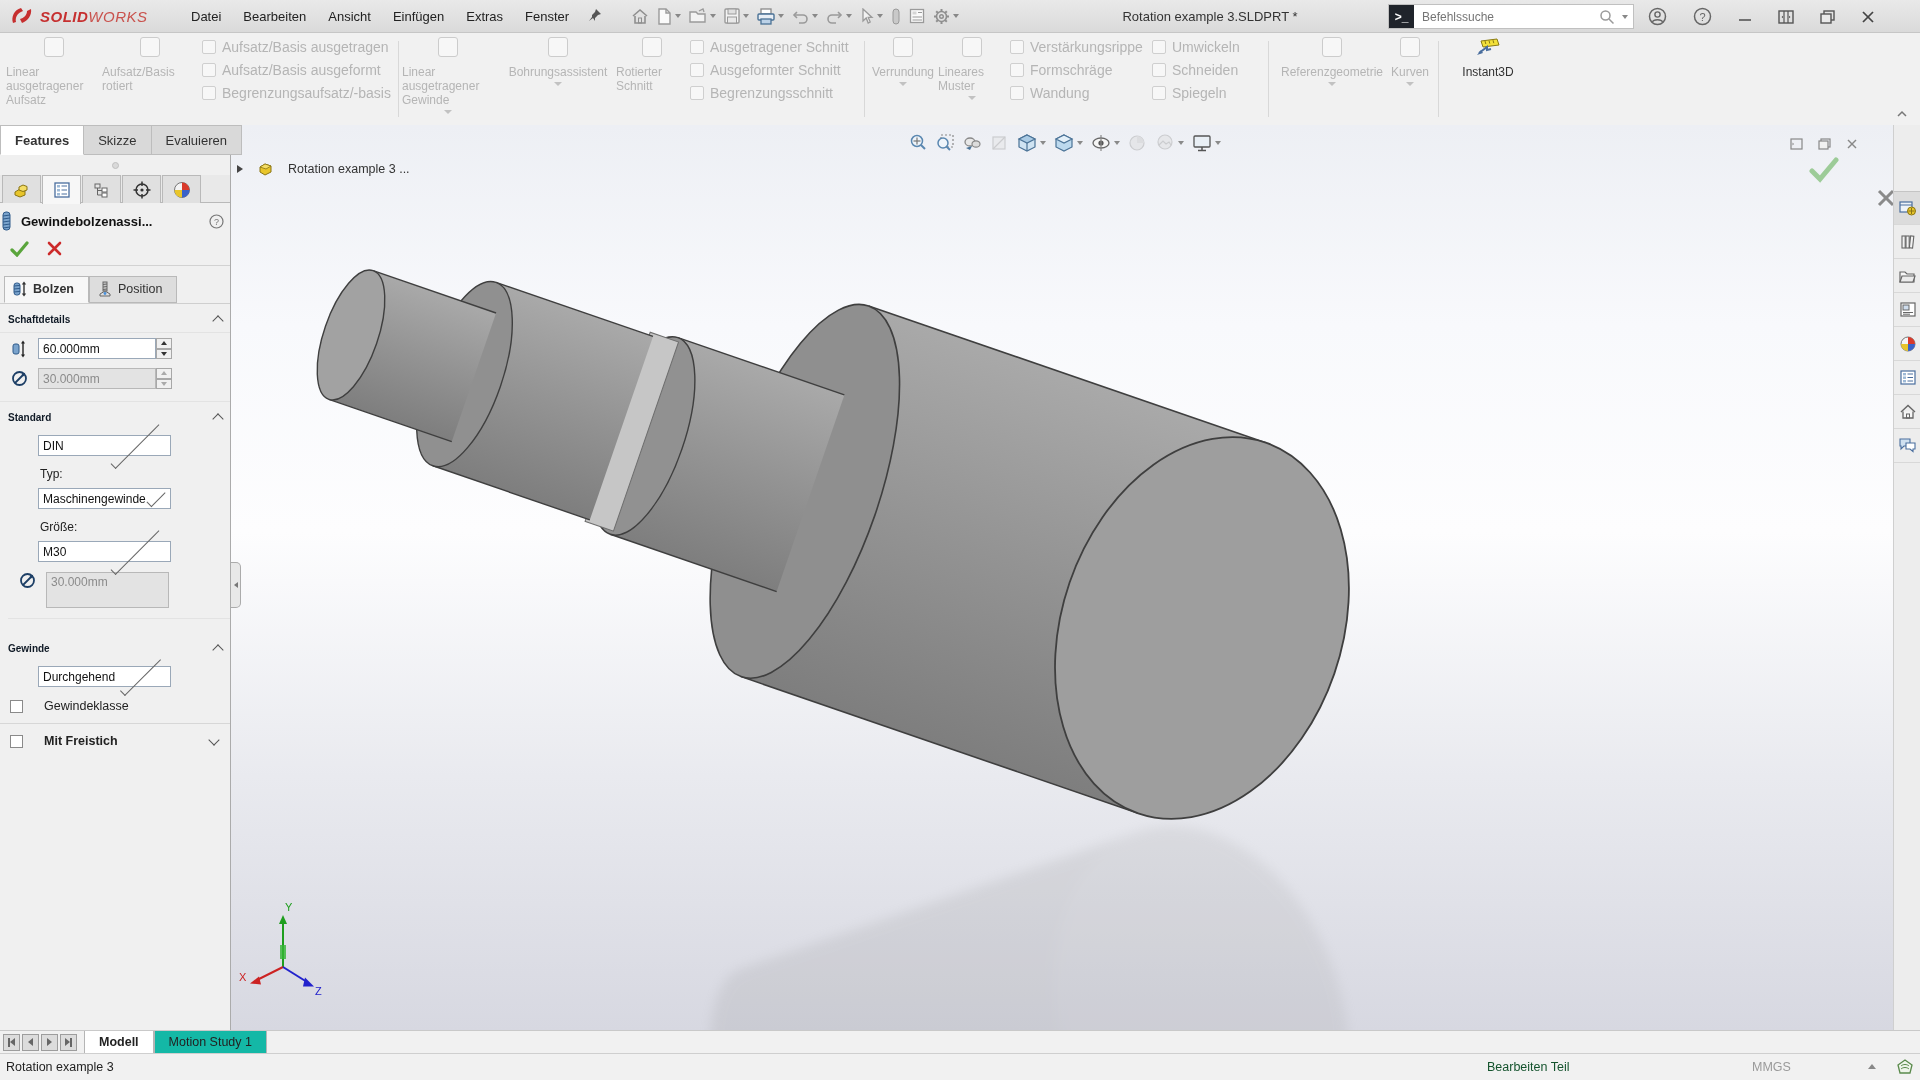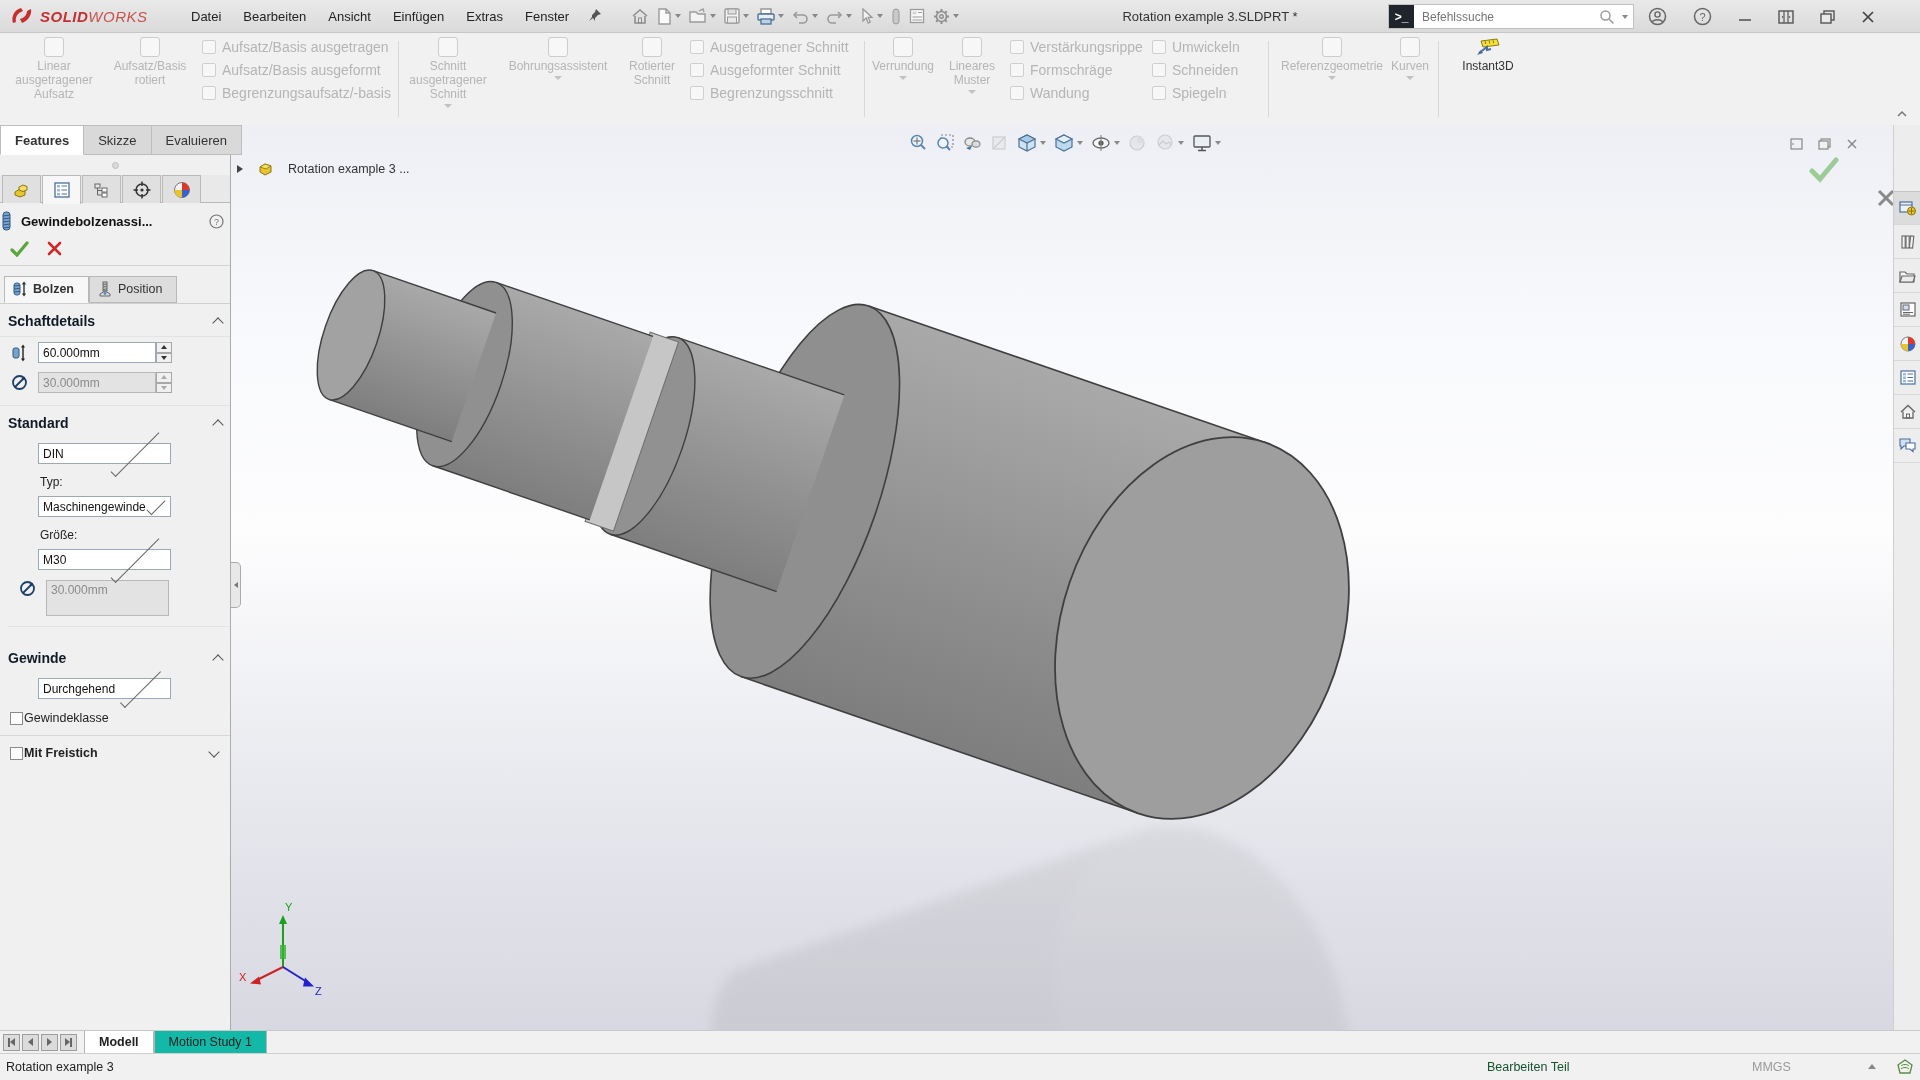--- a/index.html
+++ b/index.html
@@ -31,21 +31,21 @@
     align-items:center; justify-content:center; font-weight:bold; font-size:12px; }
   #search-input { border:none; outline:none; flex:1; font-size:12px; color:#555; padding-left:8px;
     font-family:"Liberation Sans",sans-serif; background:transparent; }
   #search-mag { margin-right:4px; }
   .tb-right { position:absolute; top:0; height:33px; display:flex; align-items:center; gap:26px; left:1648px;}
 
   
   #ribbon { position:absolute; left:0; top:33px; width:1920px; height:92px; background:#f1f1f1; }
   .rib-sep { position:absolute; top:8px; height:76px; width:1px; background:#d8d8d8; }
   .big-btn { position:absolute; top:4px; display:flex; flex-direction:column; align-items:center; width:96px; }
-  .big-btn .blabel { color:#b5b5b5; font-size:12px; text-align:center; line-height:14px; margin-top:2px;}
+  .big-btn .blabel { color:#b5b5b5; font-size:12px; text-align:left; line-height:14px; margin-top:8px;}
   .big-btn.enabled .blabel { color:#333; }
   .big-icon { width:20px; height:20px; border:1.5px solid #cccccc; border-radius:3px; background:#f7f7f7; }
   .stack { position:absolute; top:6px; display:flex; flex-direction:column; gap:7px; }
   .stack-item { display:flex; align-items:center; gap:6px; }
   .stack-icon { width:14px; height:14px; border:1.4px solid #cfcfcf; border-radius:2px; background:#f7f7f7;}
   .stack-item span { color:#b5b5b5; font-size:14px; white-space:nowrap; }
   .rib-dd { width:0;height:0;border-left:4px solid transparent;border-right:4px solid transparent;
     border-top:4.5px solid #c2c2c2; margin-top:3px;}
   #ribbon-collapse { position:absolute; left:1896px; top:108px; color:#888; font-size:11px; }
 
@@ -82,21 +82,21 @@
   .pm-tab.active { background:#f7f7f7; height:29px; }
   #pm-header { display:flex; align-items:center; padding:8px 6px 6px 0; }
   #pm-title { font-weight:bold; font-size:13px; color:#111; margin-left:8px; flex:1;
     white-space:nowrap; overflow:hidden; }
   #pm-okcancel { display:flex; gap:18px; padding:4px 0 8px 10px; border-bottom:1px solid #d2d2d2;}
   #bp-tabs { display:flex; padding:10px 0 0 4px; border-bottom:1px solid #cfcfcf; }
   .bp-tab { display:flex; align-items:center; gap:6px; padding:4px 14px 5px 8px; border:1px solid #b9b9b9;
     background:#dddddd; font-size:12.5px; color:#333; }
   .bp-tab.active { background:#f7f7f7; border-bottom:1px solid #f7f7f7; font-weight:bold; }
   .sec-header { display:flex; align-items:center; padding:9px 8px 7px 8px; border-bottom:1px solid #e3e3e3;}
-  .sec-header b { flex:1; font-size:14px; color:#101a26; }
+  .sec-header b { flex:1; font-size:10px; color:#101a26; }
   .chev { width:8px; height:8px; border-left:1.6px solid #555; border-bottom:1.6px solid #555; }
   .chev.up { transform:rotate(135deg); margin-top:4px;}
   .chev.down { transform:rotate(-45deg); margin-bottom:3px;}
   .pm-row { display:flex; align-items:center; padding:5px 8px 4px 8px; }
   .row-icon { width:22px; display:flex; justify-content:center; }
   .pm-input { width:118px; height:21px; border:1px solid #9aa8b8; background:#fff; font-size:12px;
     padding:0 4px; font-family:"Liberation Sans",sans-serif; color:#111; margin-left:8px;}
   .pm-input:disabled { background:#e3e3e3; color:#8b8b8b; border-color:#b8b8b8;}
   .spinner { width:16px; height:21px; display:flex; flex-direction:column; }
   .spin-btn { flex:1; border:1px solid #a8a8a8; background:#f0f0f0; display:flex; align-items:center;
@@ -111,21 +111,21 @@
   .pm-select span { flex:1; font-size:12px; color:#111; }
   .sel-dd { width:7px; height:7px; border-left:1.5px solid #666; border-bottom:1.5px solid #666;
     transform:rotate(-45deg); margin-bottom:3px;}
   .pm-label { padding:7px 0 2px 40px; font-size:12px; color:#222; }
   .big-field { margin-left:8px; display:flex; align-items:flex-start; padding:6px 8px 10px 8px;
     border-bottom:1px solid #e3e3e3;}
   .big-box { width:123px; height:36px; background:#e3e3e3; border:1px solid #b8b8b8; color:#8b8b8b;
     font-size:12px; padding:2px 4px; margin-left:8px; }
   .cb-row { display:flex; align-items:center; padding:8px 8px 6px 10px; }
   .checkbox { width:13px; height:13px; background:#fff; border:1px solid #8a8a8a; }
-  .cb-label { margin-left:1px; font-size:12.5px; color:#222; }
+  .cb-label { margin-left:21px; font-size:12.5px; color:#222; }
   .divider { height:1px; background:#d7d7d7; margin-top:4px;}
   #splitter-grip { position:absolute; left:231px; top:562px; width:10px; height:46px; background:#e8e8e8;
     border:1px solid #ababab; border-left:none; border-radius:0 5px 5px 0; display:flex; align-items:center;
     justify-content:center; }
   #splitter-grip .g { width:0;height:0;border-top:3.5px solid transparent;border-bottom:3.5px solid transparent;
     border-right:4px solid #777; }
 
   
   #task-pane { position:absolute; left:1893px; top:125px; width:27px; height:905px; background:#ededed;
     border-left:1px solid #cfcfcf; }
@@ -327,21 +327,21 @@
       <span>Aufsatz/Basis ausgeformt</span>
     </div>
     <div class="stack-item">
       <div class="stack-icon"></div>
       <span>Begrenzungsaufsatz/-basis</span>
     </div>
   </div>
   <div class="rib-sep" style="left:398px;"></div>
   <div class="big-btn" style="left:402px;width:92px;">
     <div class="big-icon"></div>
-    <div class="blabel">Schnitt ausgetragener Schnitt</div>
+    <div class="blabel">Linear ausgetragener Gewinde</div>
     <div class="rib-dd"></div>
   </div>
   <div class="big-btn" style="left:498px;width:120px;">
     <div class="big-icon"></div>
     <div class="blabel">Bohrungsassistent</div>
     <div class="rib-dd"></div>
   </div>
   <div class="big-btn" style="left:616px;width:72px;">
     <div class="big-icon"></div>
     <div class="blabel">Rotierter Schnitt</div>

